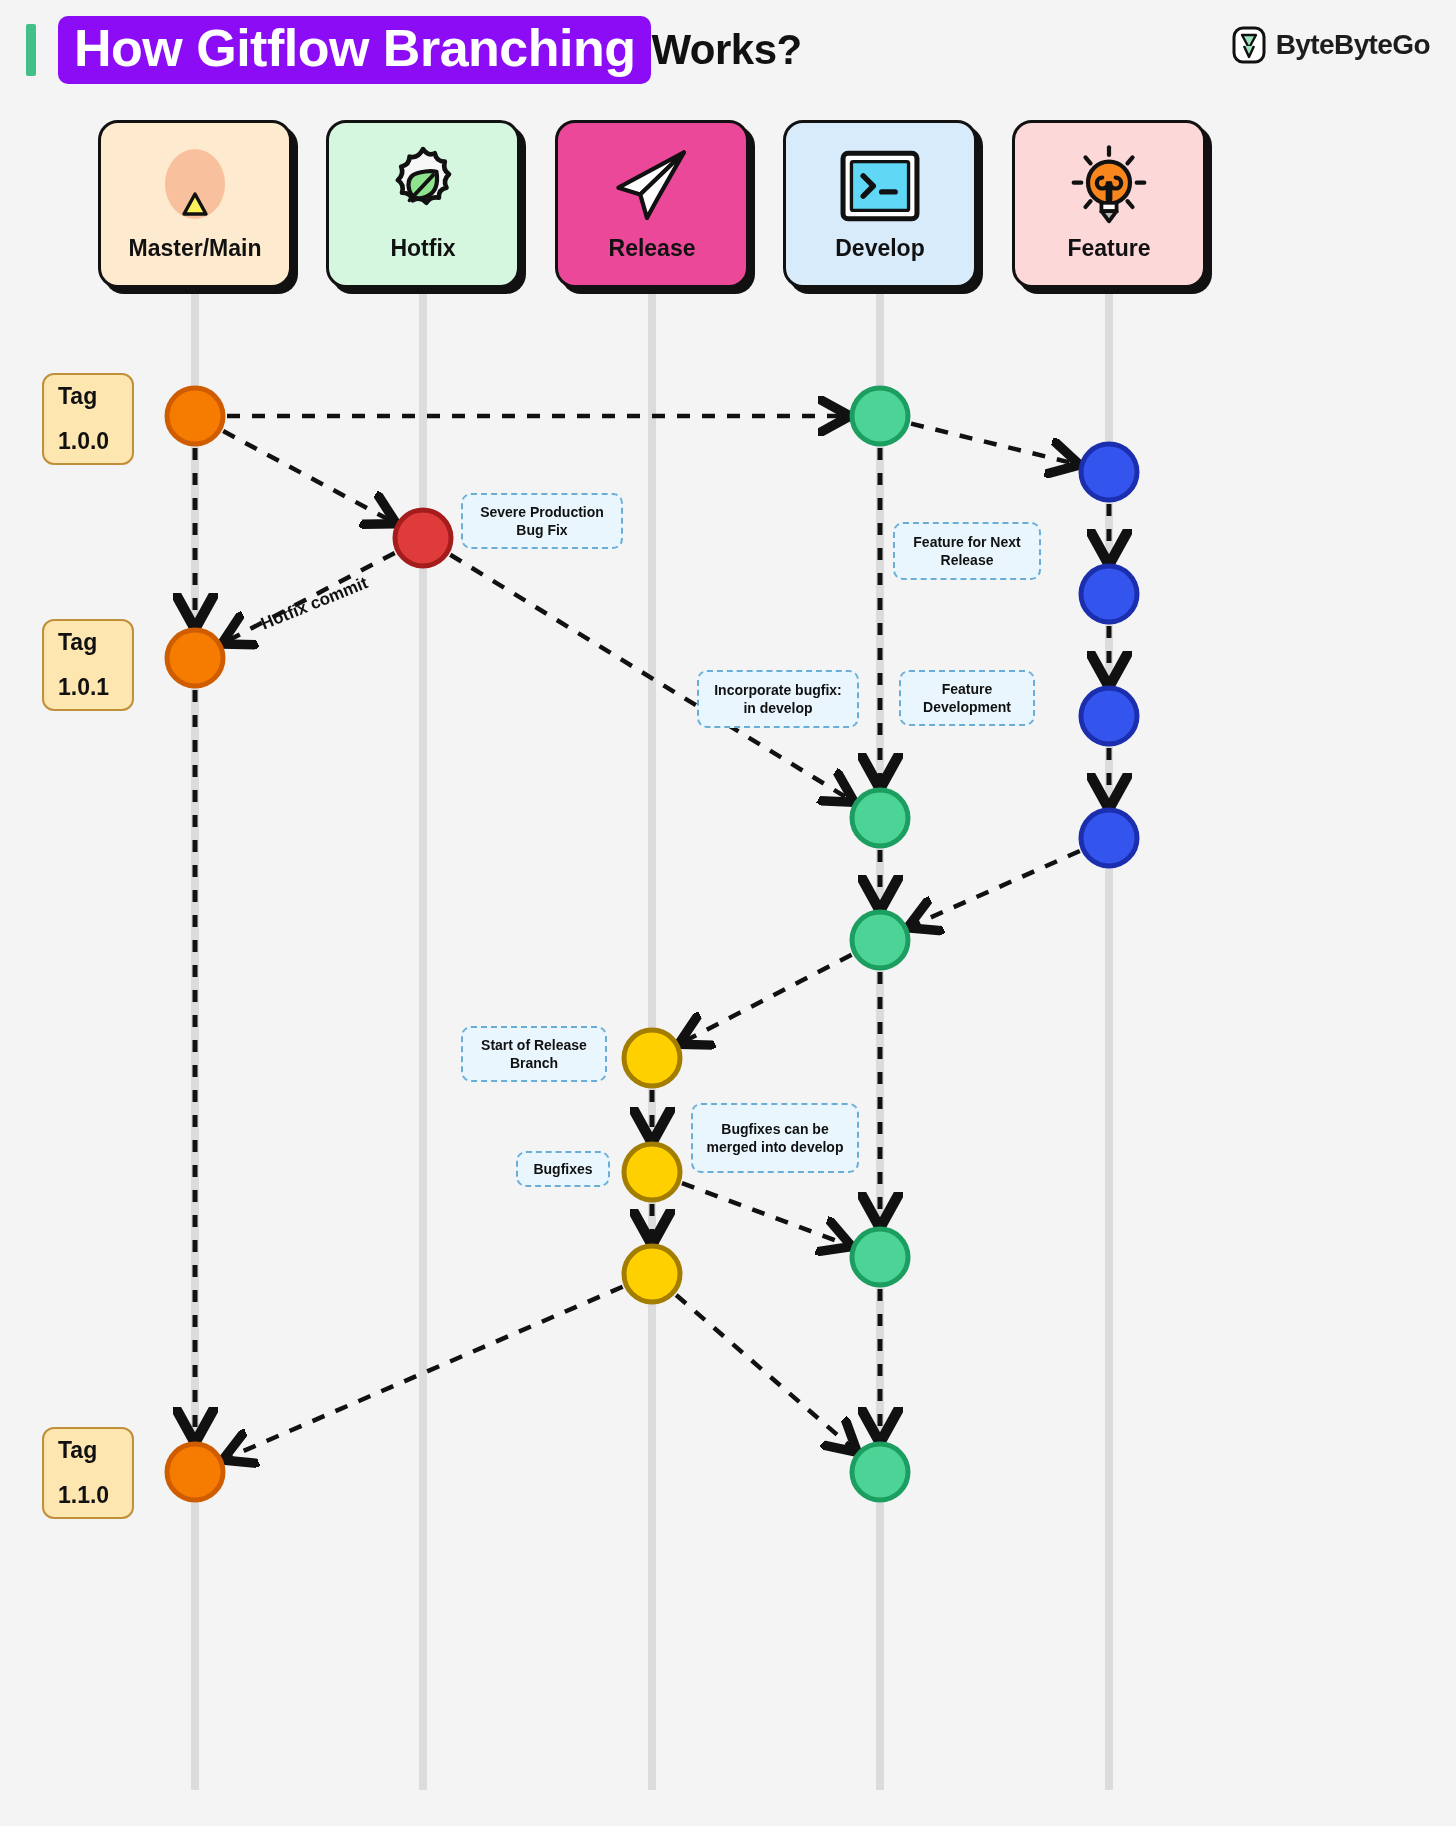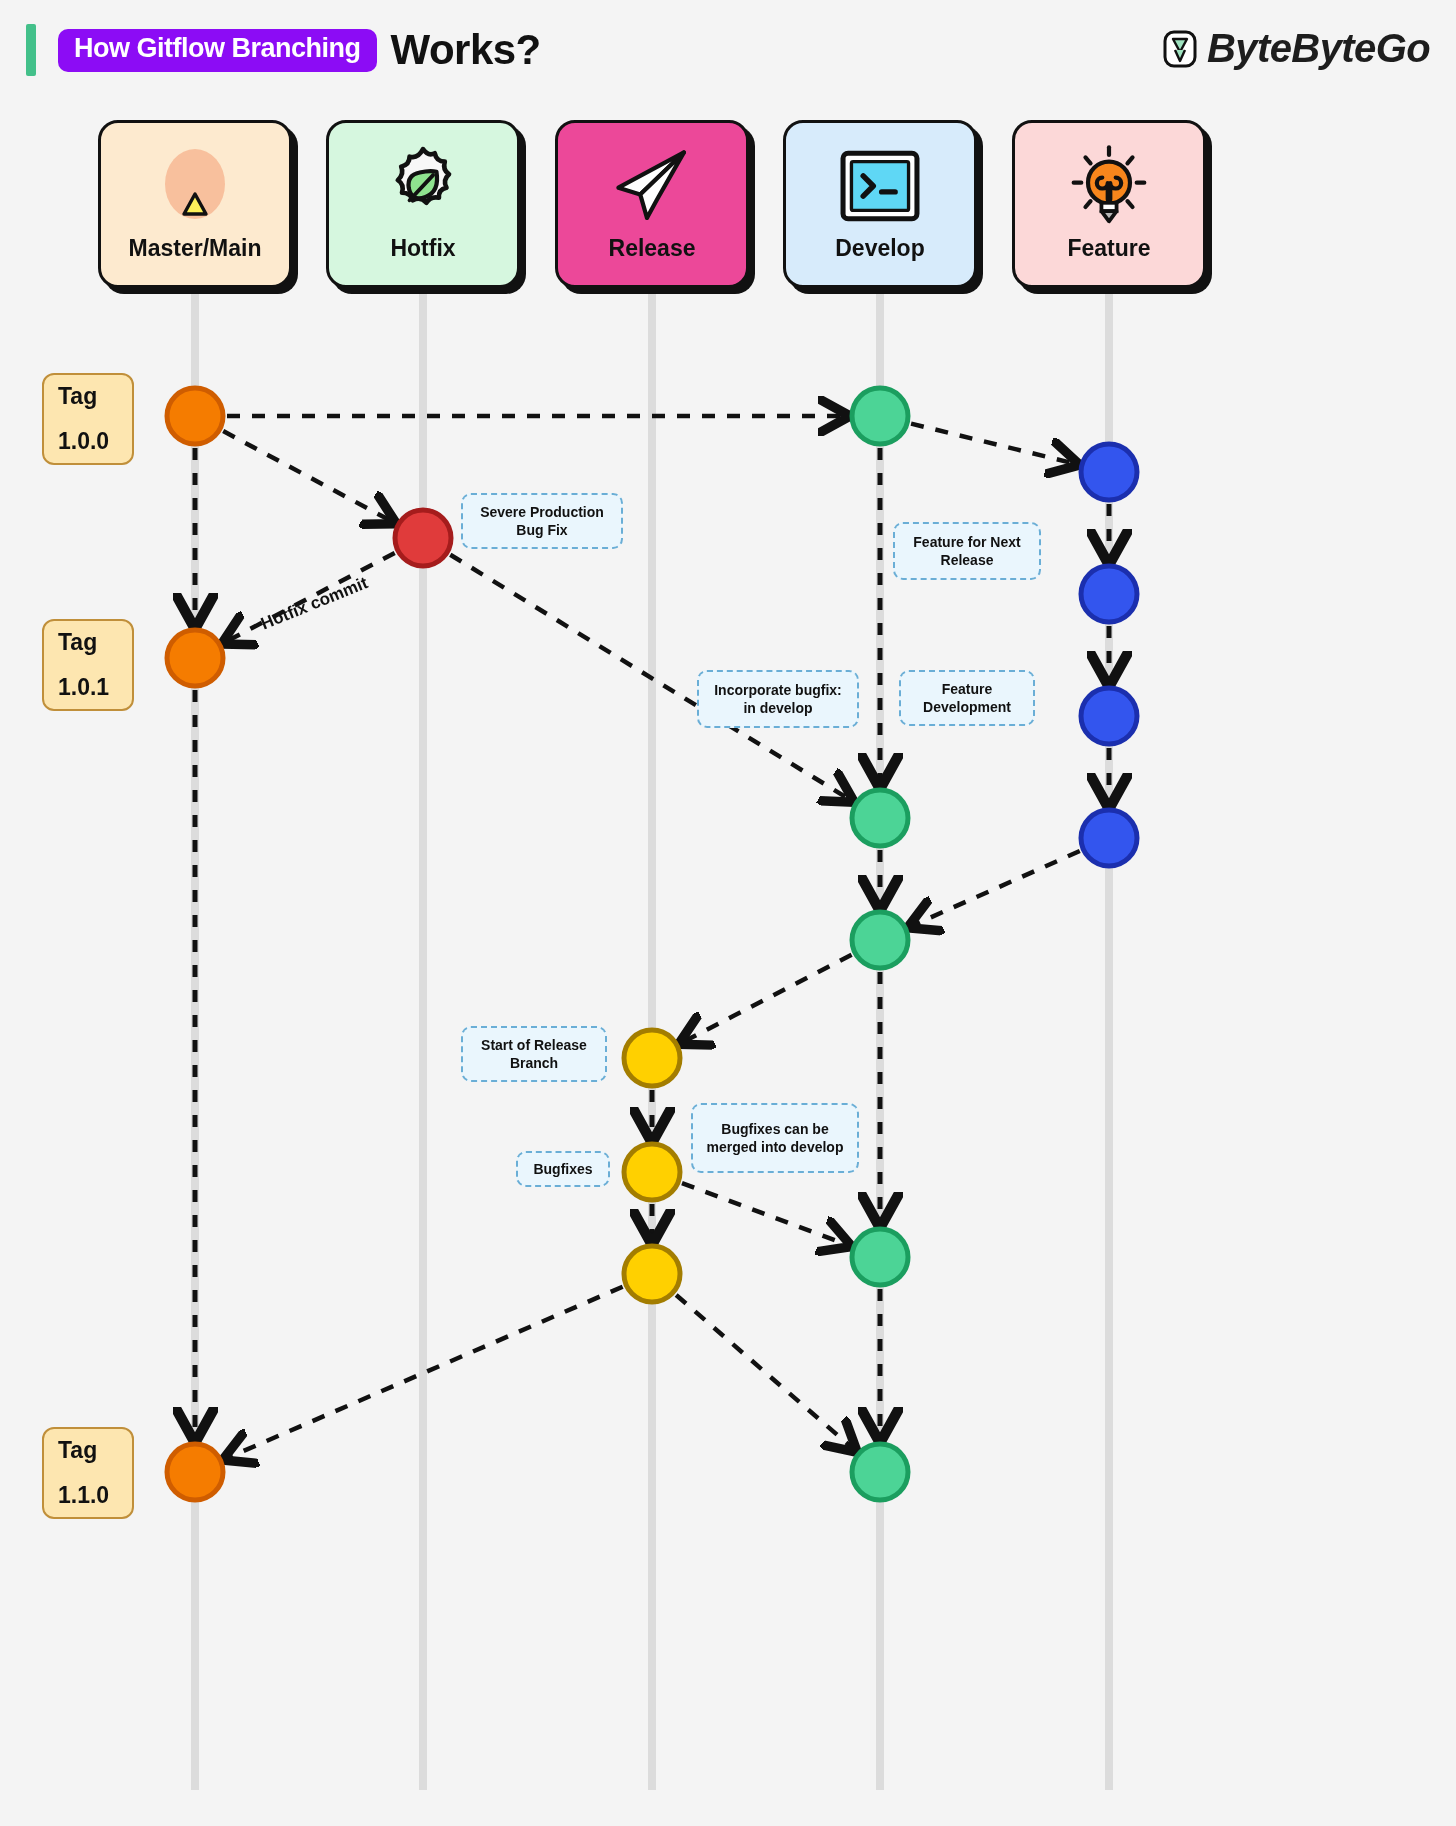--- a/index.html
+++ b/index.html
@@ -21,40 +21,39 @@
     display: flex; align-items: center;
   }
   .accent-bar {
     width: 10px; height: 52px; background: #43c08a;
     margin-left: 26px; border-radius: 2px;
   }
   .title-hl {
     margin-left: 22px;
     background: #8c0cf5;
     color: #ffffff;
-    font-size: 27px;
+    font-size: 52px;
     font-weight: 700;
     letter-spacing: -0.5px;
     padding: 6px 16px 10px 16px;
     border-radius: 10px;
     line-height: 1.0;
   }
   .title-rest {
-    margin-left: 14px;
     color: #111111;
     font-size: 42px;
     font-weight: 700;
     letter-spacing: -0.5px;
   }
   .brand {
     position: absolute; right: 26px; top: 26px;
     display: flex; align-items: center; gap: 10px;
   }
   .brand-name {
-    font-size: 40px; font-weight: 700; color: #1d1d1d; letter-spacing: -0.6px; font-style: italic;
+    font-size: 28px; font-weight: 700; color: #1d1d1d; letter-spacing: -0.6px;
   }
 
   
   .card {
     position: absolute;
     width: 194px; height: 168px;
     border: 3px solid #111;
     border-radius: 20px;
     box-shadow: 6px 6px 0 #111;
     display: flex; flex-direction: column;

